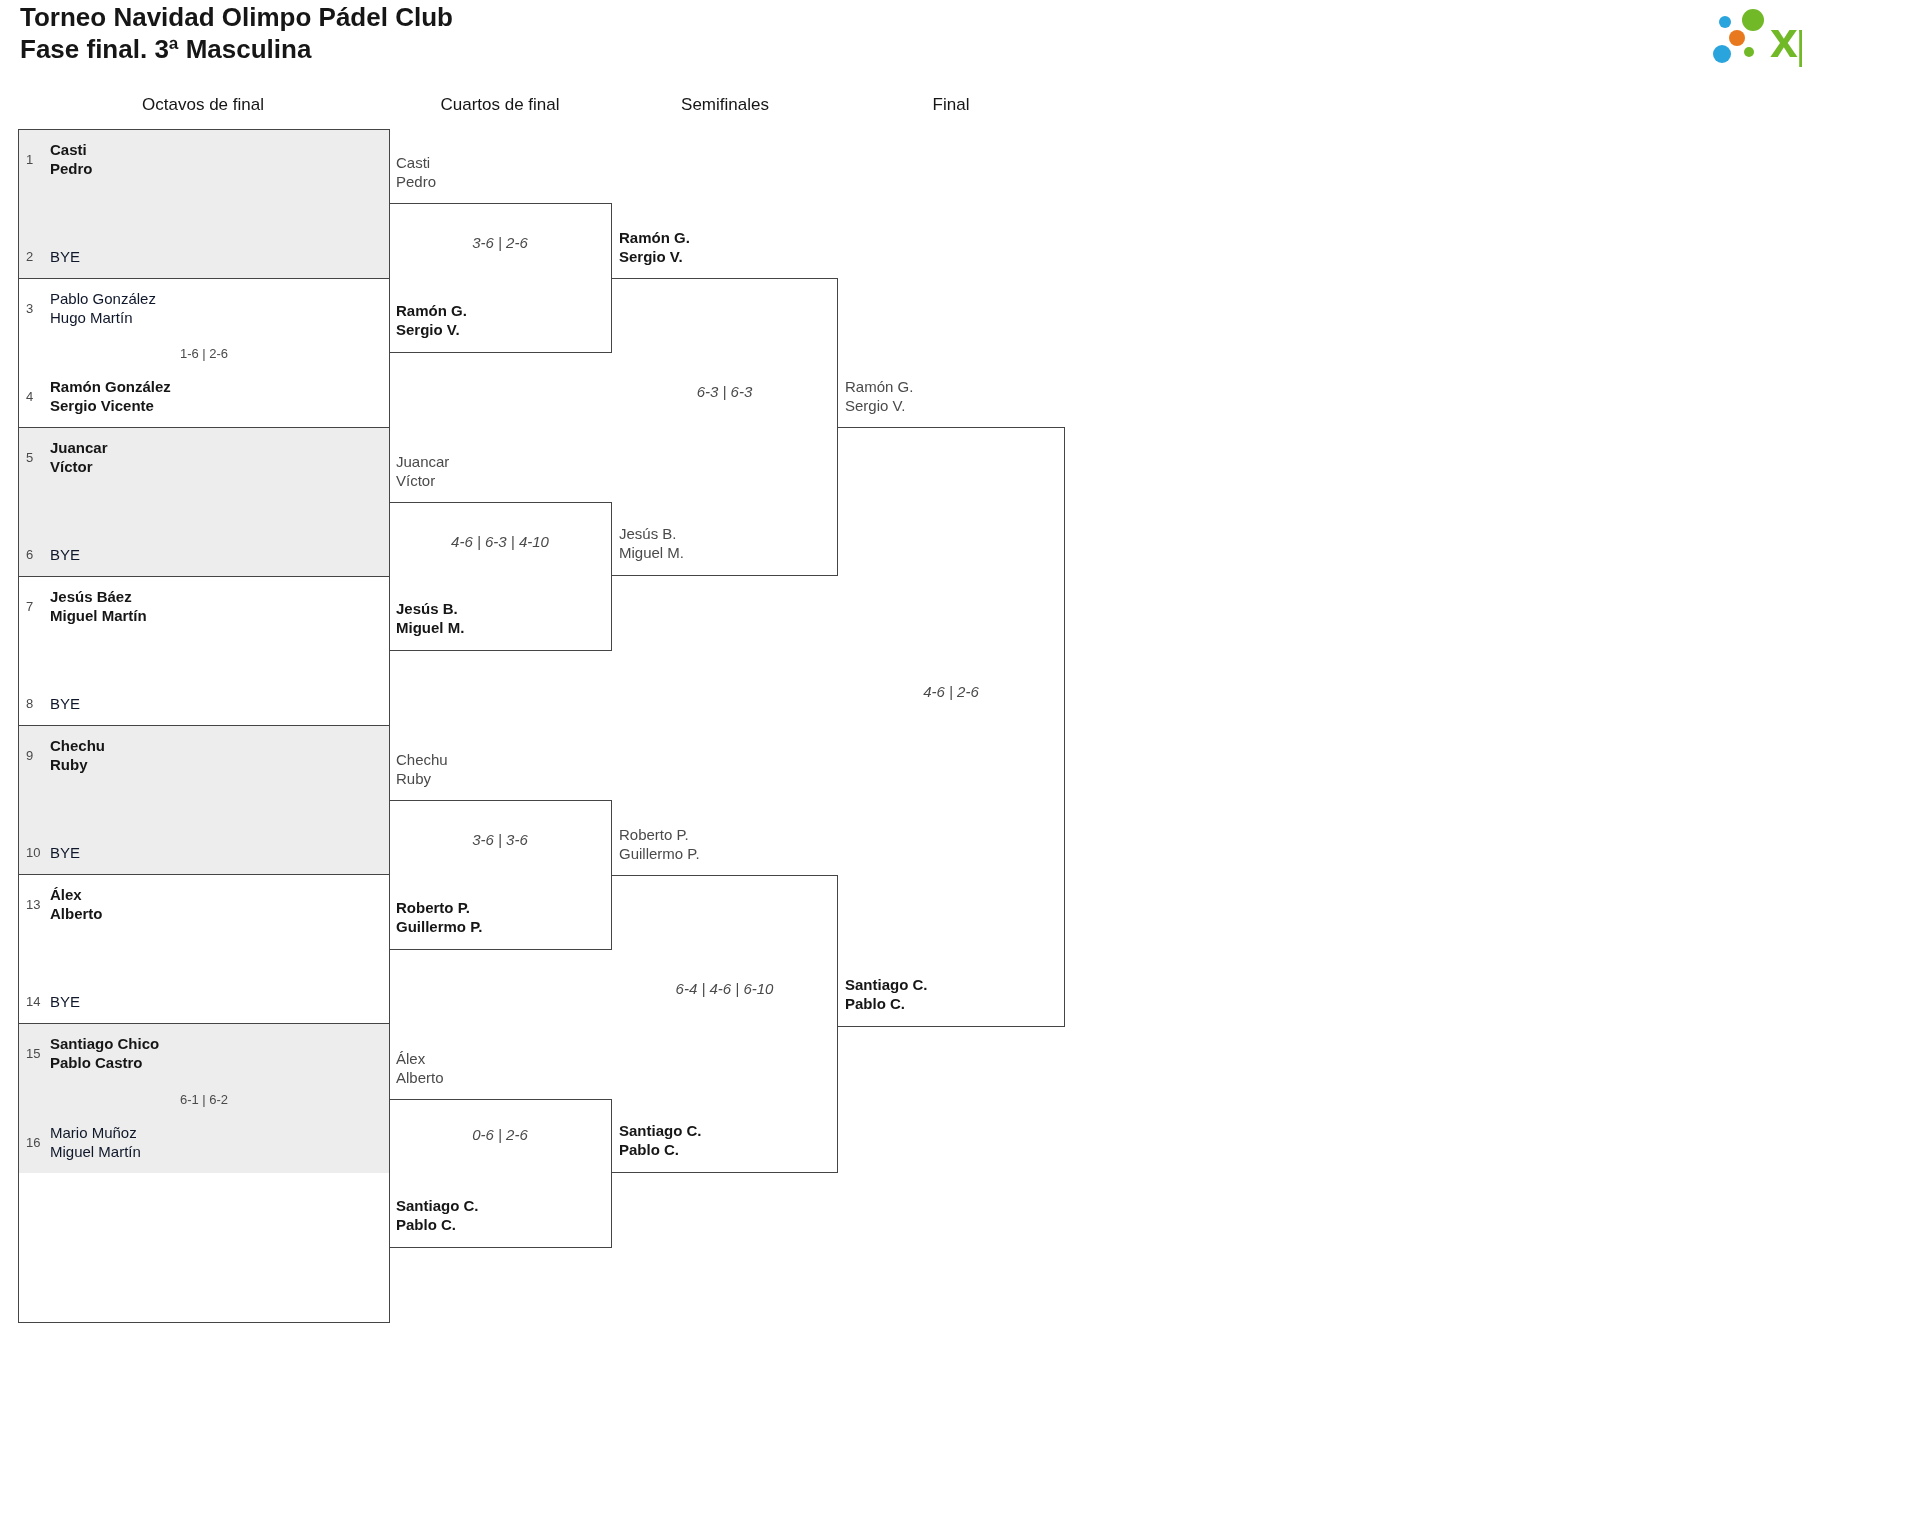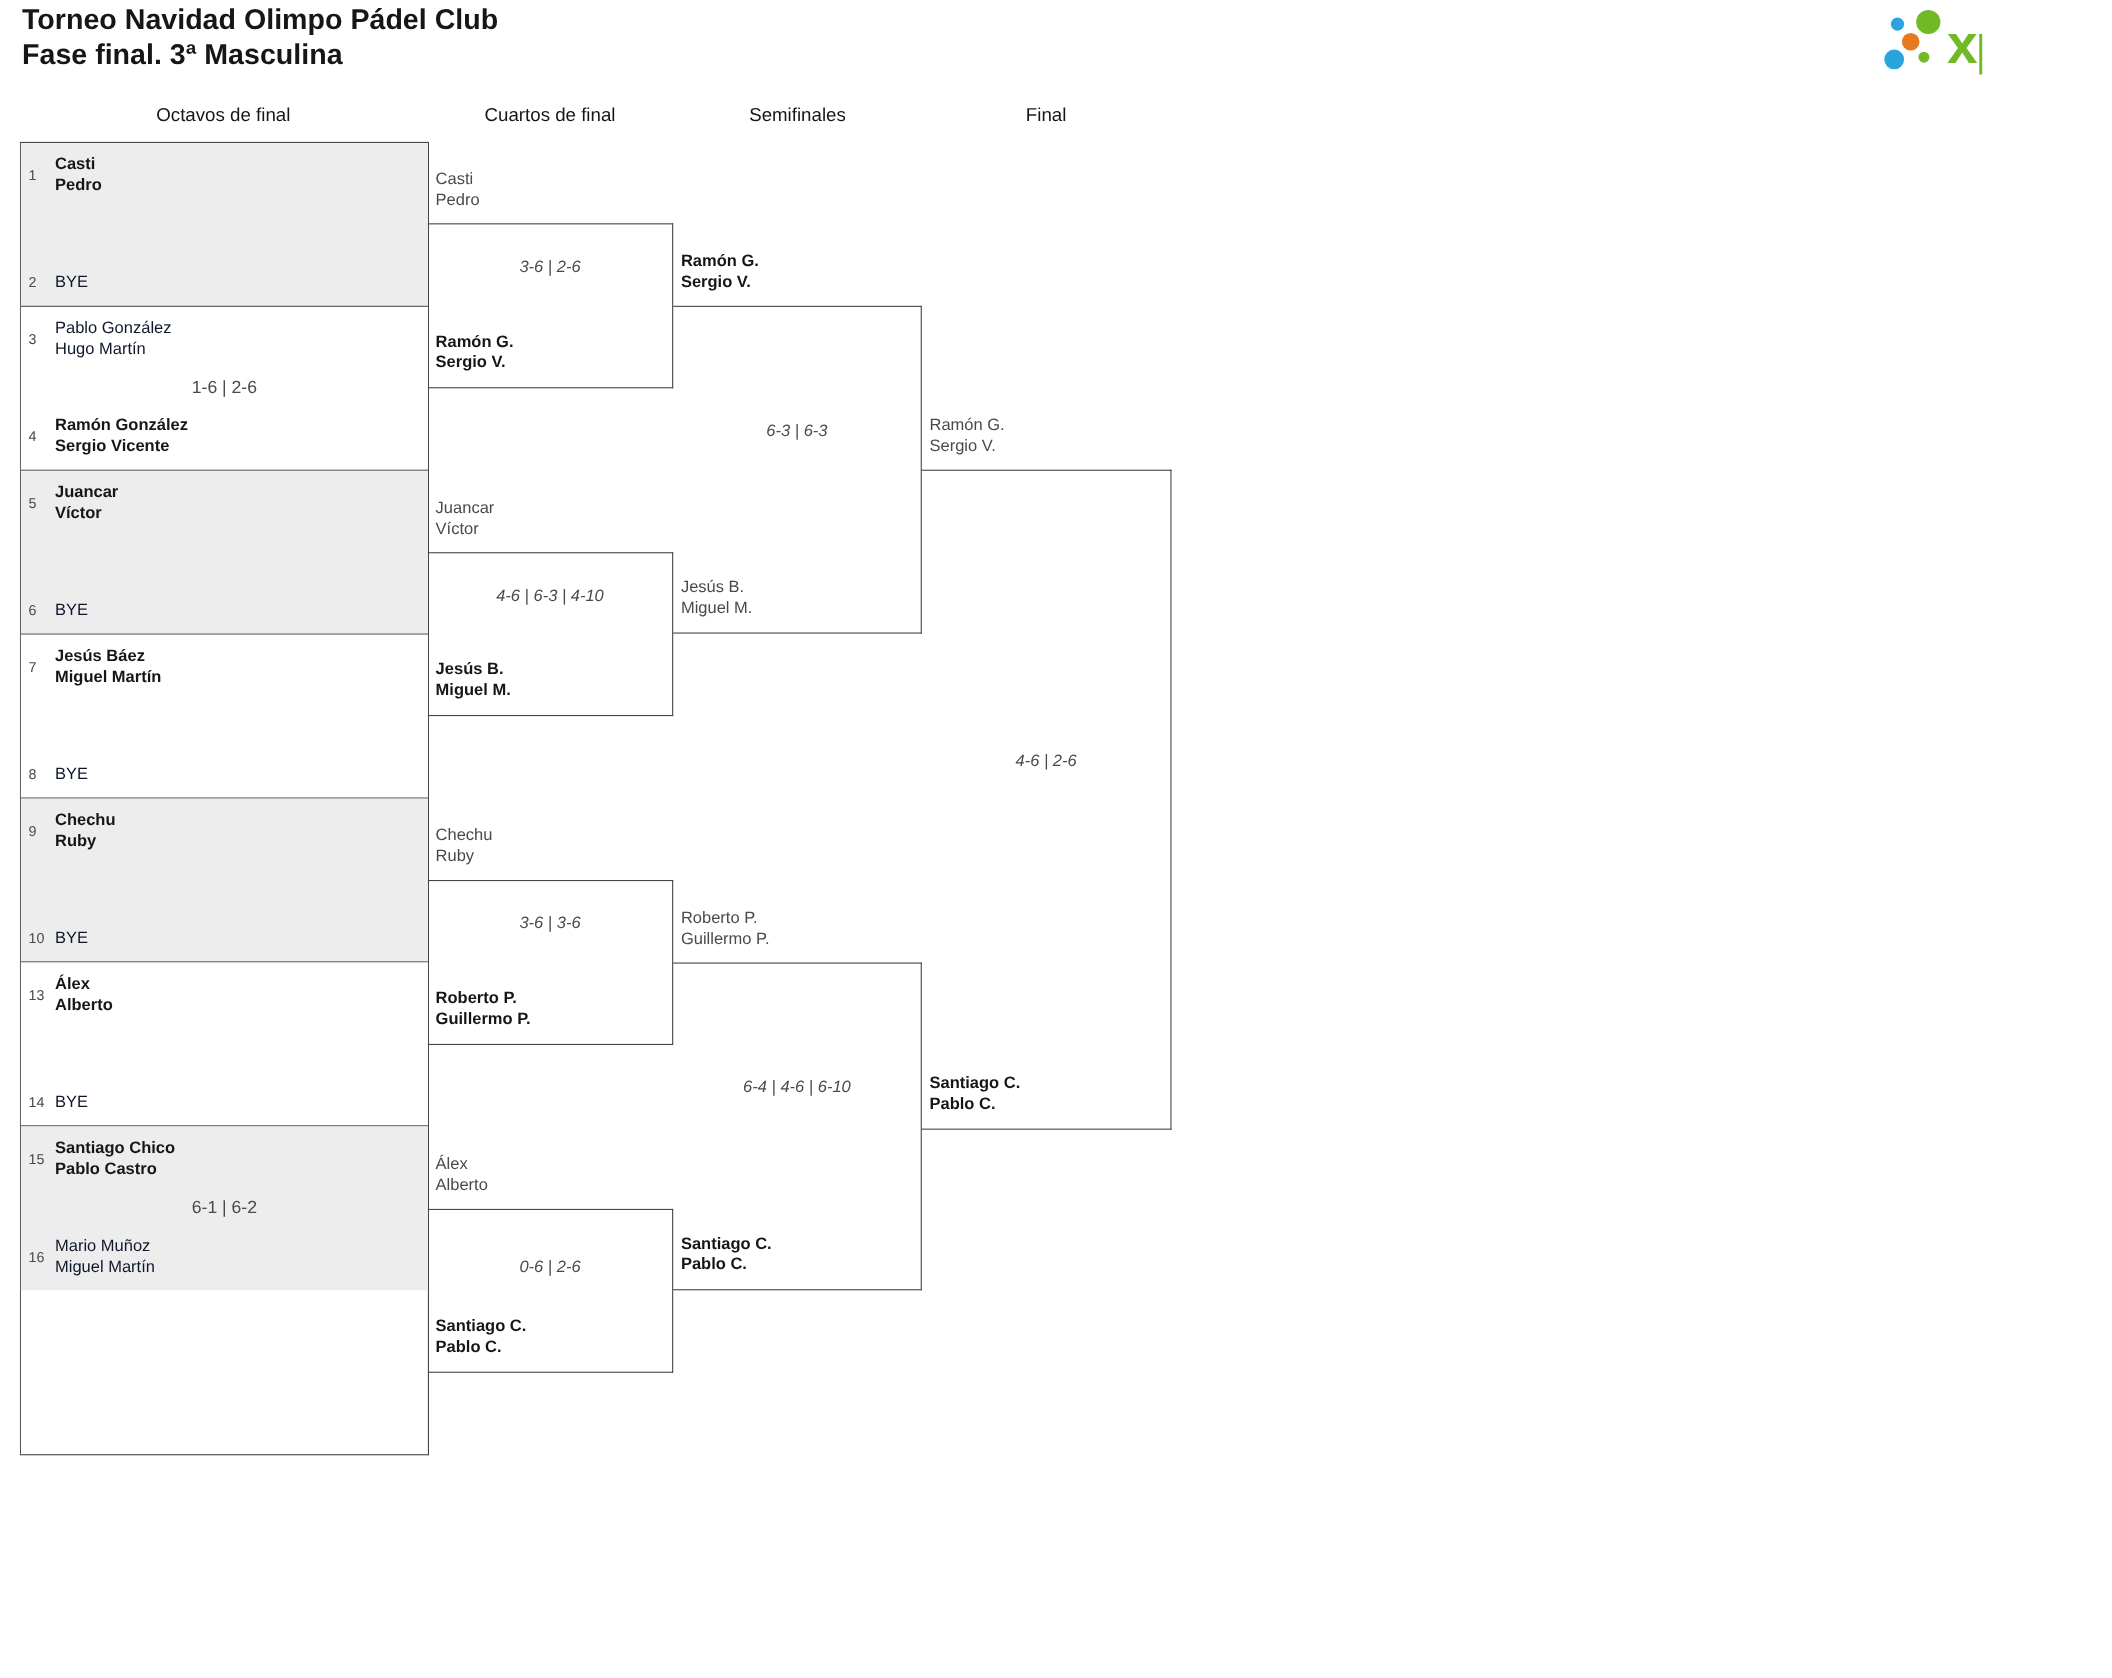--- a/index.html
+++ b/index.html
@@ -26,21 +26,21 @@
   }
   .obox{position:relative;background:#ffffff;}
   .obox:nth-child(odd){background:#ededed;}
   .obox:not(:last-child){border-bottom:1px solid #454545;}
   .team{position:absolute;left:7px;display:flex;align-items:center;gap:5px;}
   .team.top{top:10px;}
   .team.bottom{bottom:12px;}
   .seed{width:19px;flex:0 0 19px;font-size:13px;color:#4a4a4a;text-align:left;}
   .tname{font-size:15px;line-height:19px;color:#0f172a;white-space:pre-line;}
   .tname.winner{font-weight:700;color:#161616;}
-  .oscore{position:absolute;left:0;right:0;top:50%;transform:translateY(-50%);text-align:center;font-size:16px;color:#4a4a4a;}
+  .oscore{position:absolute;left:0;right:0;top:50%;transform:translateY(-50%);text-align:center;font-size:13px;color:#4a4a4a;}
   
   .conn{
     position:absolute;box-sizing:border-box;
     border-top:1px solid #454545;border-right:1px solid #454545;border-bottom:1px solid #454545;
   }
   .clabel{position:absolute;left:7px;font-size:15px;line-height:19px;color:#4a4a4a;white-space:pre-line;}
   .clabel.winner{font-weight:700;color:#161616;}
   .clabel.t1{bottom:calc(100% + 13px);}
   .clabel.t2{bottom:13px;}
   .cscore{position:absolute;left:0;right:0;text-align:center;font-size:15px;color:#4a4a4a;font-style:italic;}
@@ -184,21 +184,21 @@
   <div class="conn" style="left:371px;top:800px;width:223px;height:150px">
     <div class="clabel t1">Chechu
 Ruby</div>
     <div class="cscore" style="top:30px">3-6 | 3-6</div>
     <div class="clabel t2 winner">Roberto P.
 Guillermo P.</div>
   </div>
   <div class="conn" style="left:371px;top:1099px;width:223px;height:149px">
     <div class="clabel t1">Álex
 Alberto</div>
-    <div class="cscore" style="top:43px">0-6 | 2-6</div>
+    <div class="cscore" style="top:26px">0-6 | 2-6</div>
     <div class="clabel t2 winner">Santiago C.
 Pablo C.</div>
   </div>
 
   <div class="conn" style="left:594px;top:278px;width:226px;height:298px">
     <div class="clabel t1 winner">Ramón G.
 Sergio V.</div>
     <div class="cscore" style="top:104px">6-3 | 6-3</div>
     <div class="clabel t2">Jesús B.
 Miguel M.</div>

